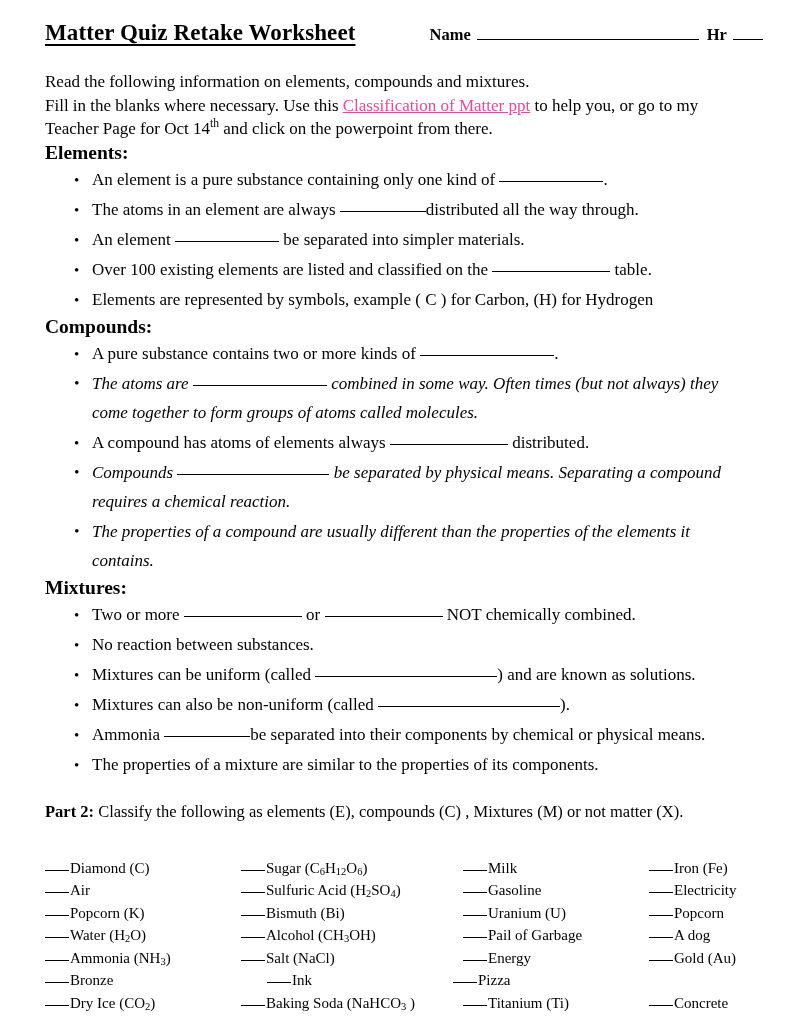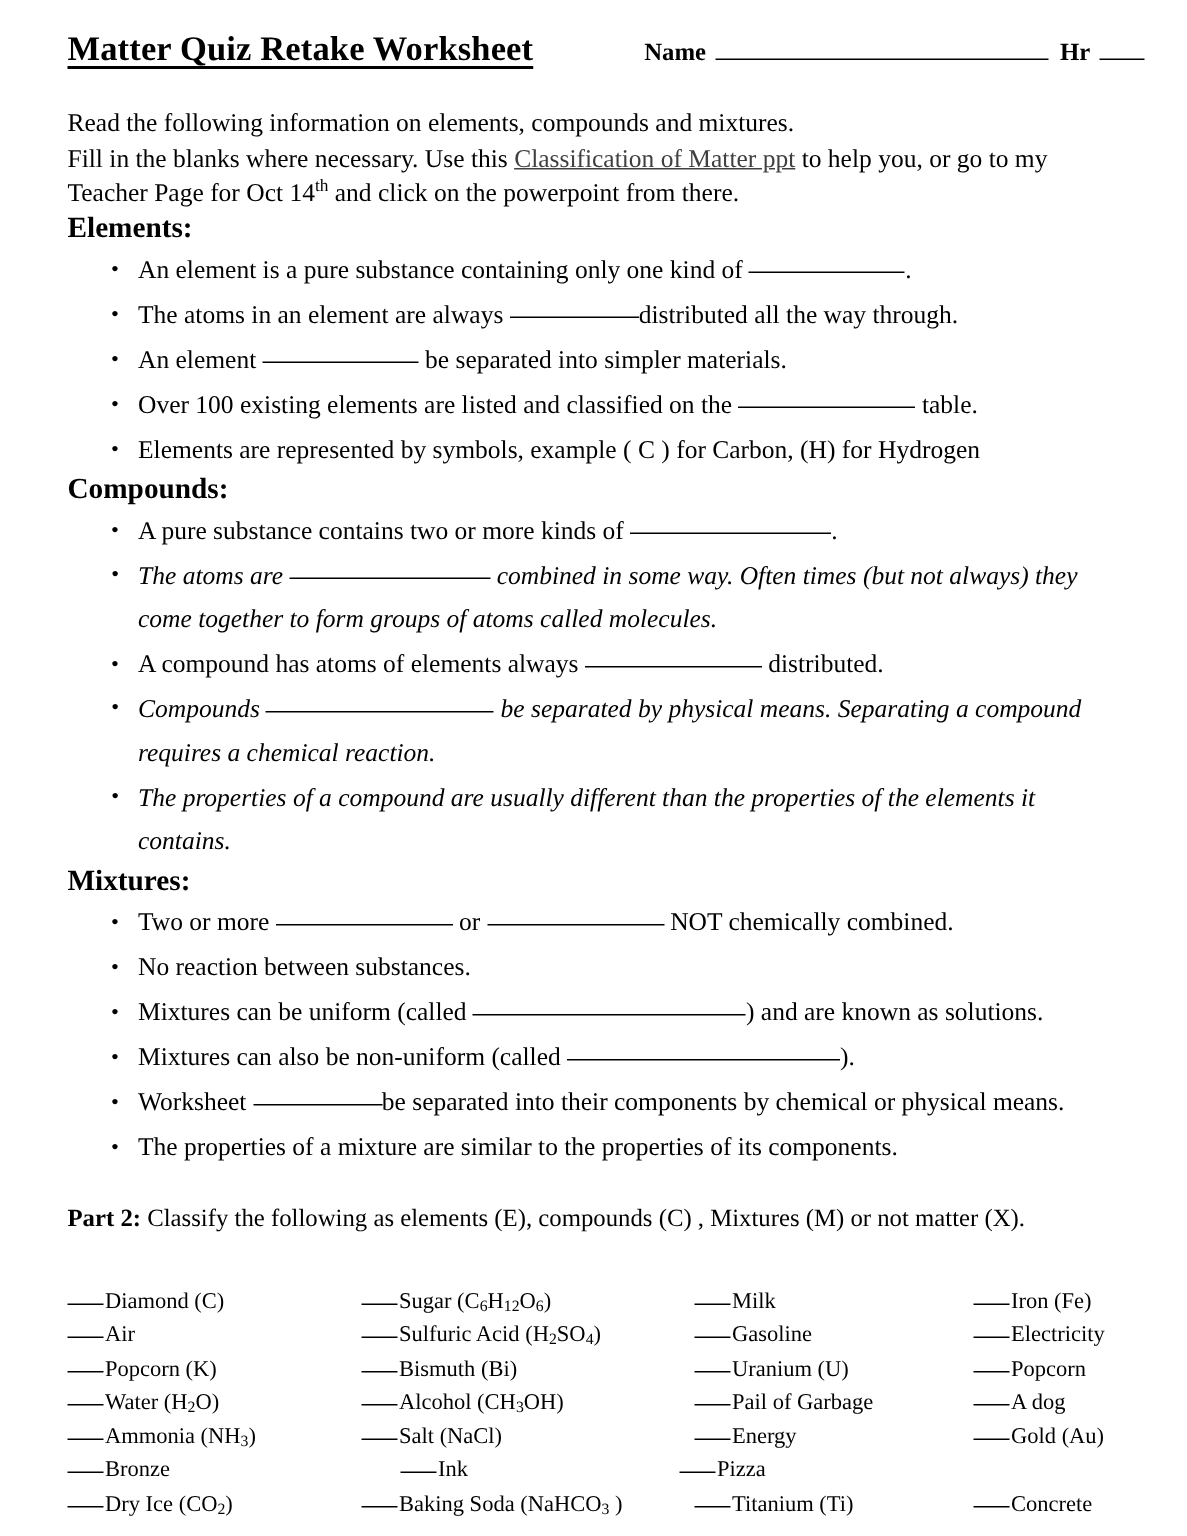--- a/index.html
+++ b/index.html
@@ -59,21 +59,21 @@
   .hr-label { margin-left: 6px; }
 
   
   .intro {
     margin-top: 16px;
     font-size: 17px;
     line-height: 23.5px;
   }
   .intro div { white-space: nowrap; }
   a.link {
-    color: #404040;
+    color: #ec4899;
     text-decoration: underline;
     cursor: pointer;
   }
   sup { font-size: 0.68em; vertical-align: super; line-height: 0; }
 
   
   h2.section-heading {
     font-size: 19.5px;
     font-weight: bold;
     margin: 0;
@@ -189,21 +189,21 @@
       <li class="wrap"><span>Compounds </span><span class="blank b-xxl"></span><span> be separated by physical means.  Separating a compound requires a chemical reaction.</span></li>
       <li class="wrap"><span>The properties of a compound are usually different than the properties of the elements it contains.</span></li>
     </ul>
 
     <h2 class="section-heading sec-mixtures">Mixtures:</h2>
     <ul class="bullets">
       <li><span>Two or more </span><span class="blank b-lg"></span><span> or </span><span class="blank b-lg"></span><span> NOT chemically combined.</span></li>
       <li><span>No reaction between substances.</span></li>
       <li><span>Mixtures can be uniform (called </span><span class="blank b-huge"></span><span>) and are known as solutions.</span></li>
       <li><span>Mixtures can also be non-uniform (called </span><span class="blank b-huge"></span><span>).</span></li>
-      <li><span>Worksheet </span><span class="blank b-sm"></span><span>be separated into their components by chemical or physical means.</span></li>
+      <li><span>Ammonia </span><span class="blank b-sm"></span><span>be separated into their components by chemical or physical means.</span></li>
       <li><span>The properties of a mixture are similar to the properties of its components.</span></li>
     </ul>
 
     <div class="part2-line">
       <span class="part2-label">Part 2:</span><span> Classify the following as elements (E), compounds (C) , Mixtures (M) or not matter (X).</span>
     </div>
 
     <div class="classify-grid">
 
       <div class="crow">

